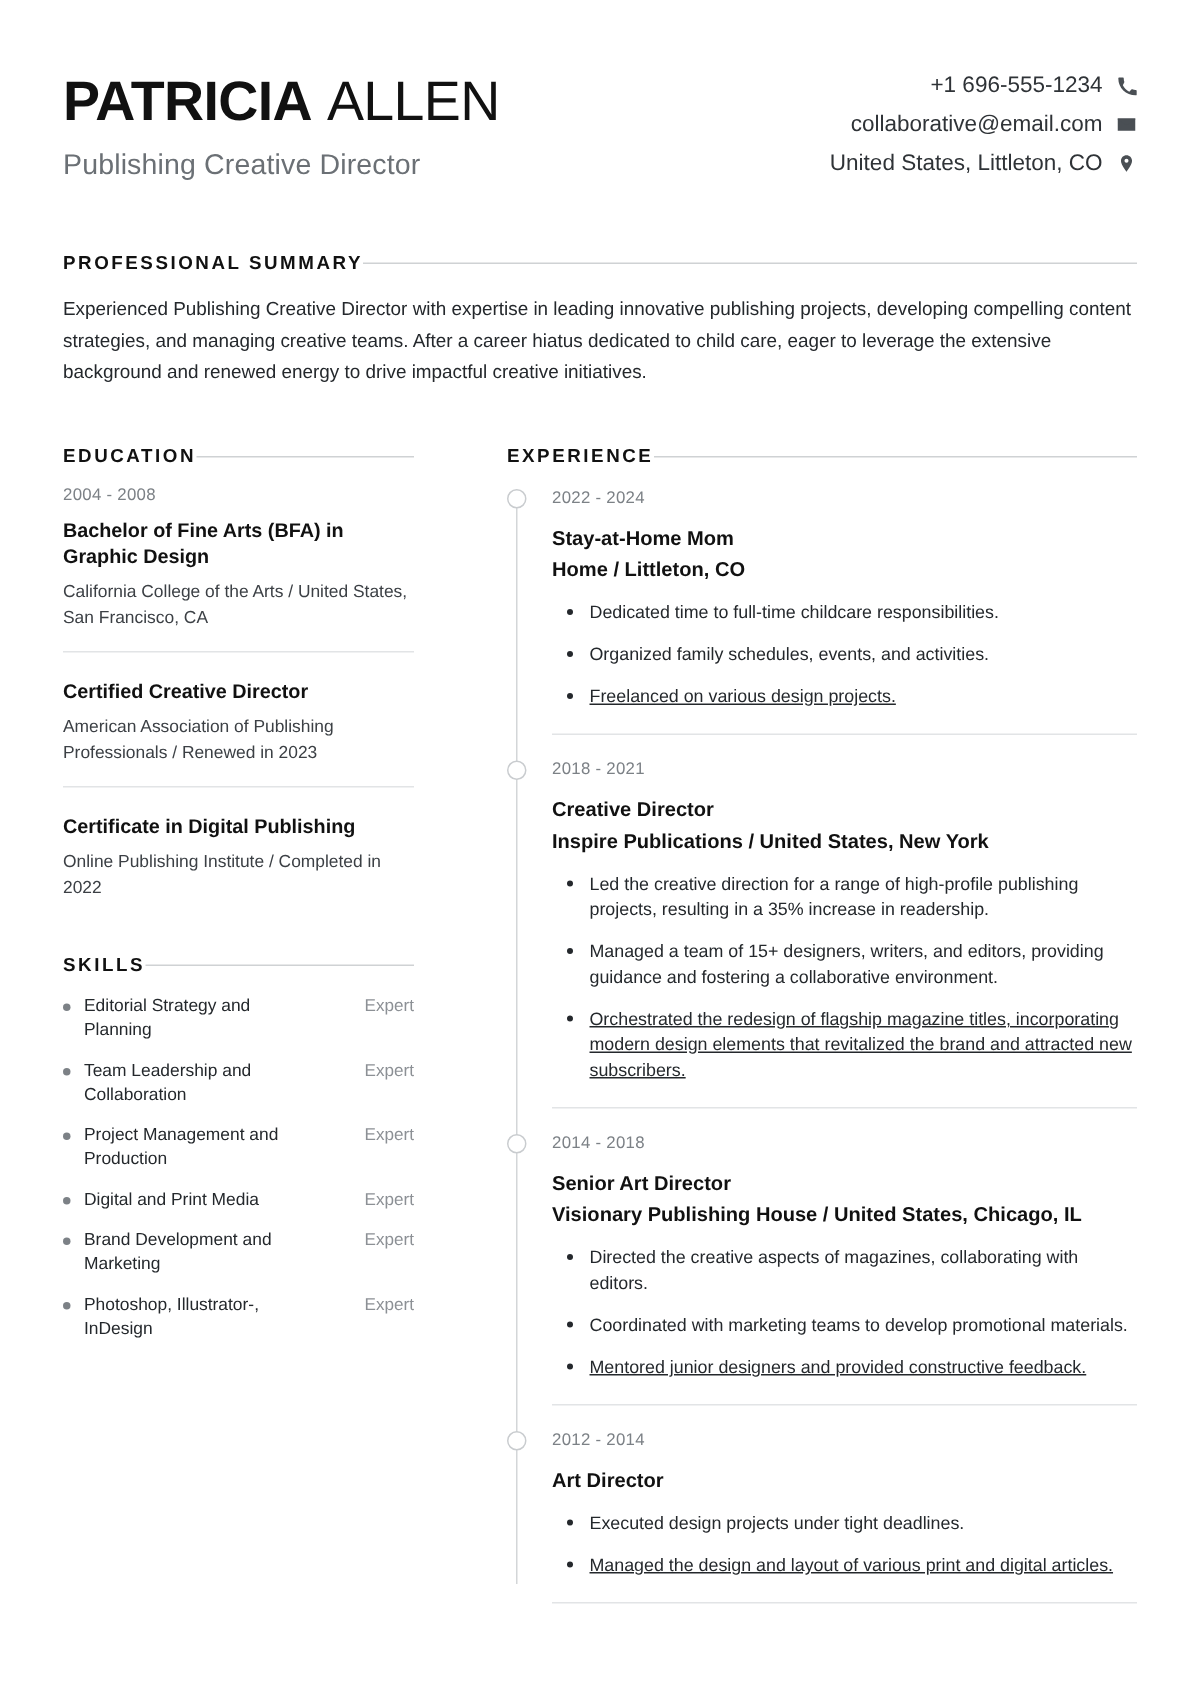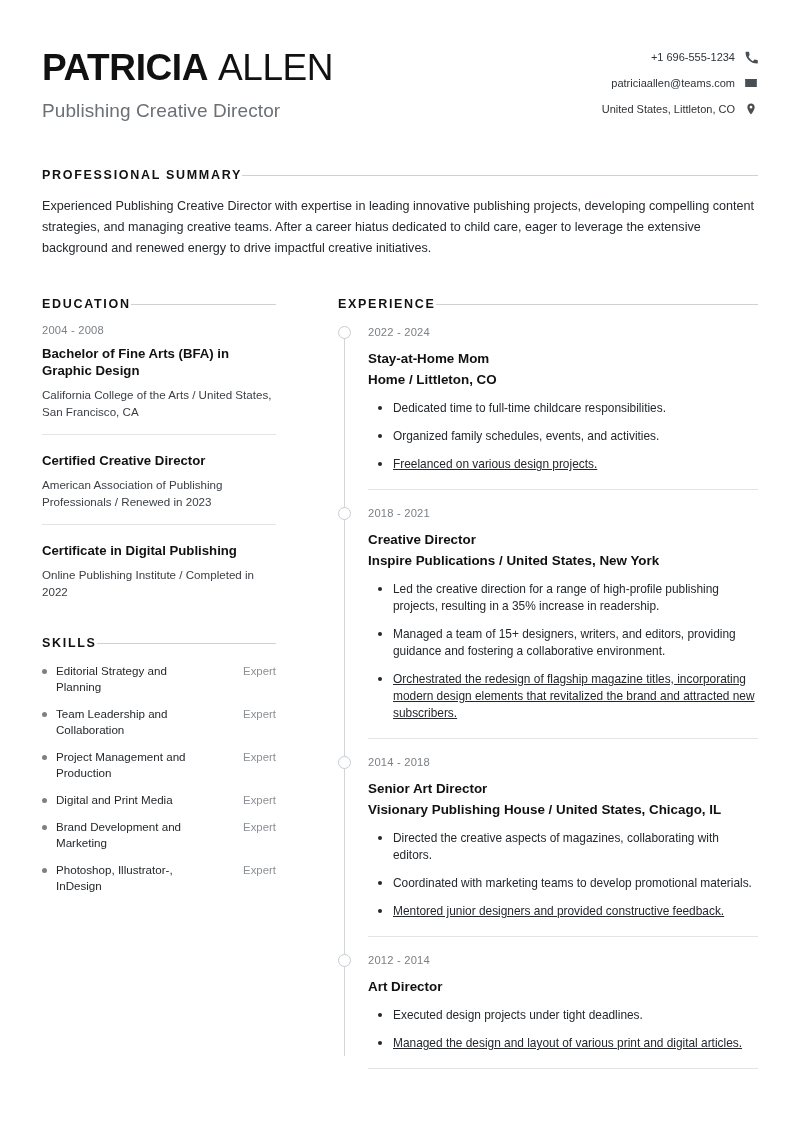--- a/index.html
+++ b/index.html
@@ -53,21 +53,21 @@
     display: flex;
     flex-direction: column;
     gap: 12px;
     align-items: flex-end;
   }
   .contact-row {
     display: flex;
     align-items: center;
     justify-content: flex-end;
     gap: 9px;
-    font-size: 11px;
+    font-size: 15px;
     line-height: 14px;
     color: #2f3337;
     white-space: nowrap;
   }
   .contact-icon {
     width: 14px;
     height: 14px;
     display: inline-flex;
     align-items: center;
     justify-content: center;
@@ -280,21 +280,21 @@
     <div class="contacts">
       <div class="contact-row">
         <span>+1 696-555-1234</span>
         <span class="contact-icon">
           <svg width="13" height="13" viewBox="0 0 24 24" fill="#4a4f54">
             <path d="M6.6 10.8c1.7 3.4 4.5 6.1 7.9 7.9l2.6-2.6c.3-.3.8-.4 1.2-.3 1.3.4 2.7.7 4.1.7.7 0 1.2.5 1.2 1.2V22c0 .7-.5 1.2-1.2 1.2C10.3 23.2 1 13.9 1 2.4 1 1.7 1.5 1.2 2.2 1.2h4.3c.7 0 1.2.5 1.2 1.2 0 1.4.2 2.8.7 4.1.1.4 0 .9-.3 1.2L6.6 10.8z"></path>
           </svg>
         </span>
       </div>
       <div class="contact-row">
-        <span>patriciaallen@teams.com</span>
+        <span>collaborative@email.com</span>
         <span class="contact-icon">
           <svg width="14" height="14" viewBox="0 0 24 24" fill="#4a4f54">
             <path d="M2 5h20v14H2V5zm10 7.2L3.2 6.4h17.6L12 12.2z"></path>
             <path d="M2 6.2l10 6.6 10-6.6V5H2v1.2z"></path>
           </svg>
         </span>
       </div>
       <div class="contact-row">
         <span>United States, Littleton, CO</span>
         <span class="contact-icon">

